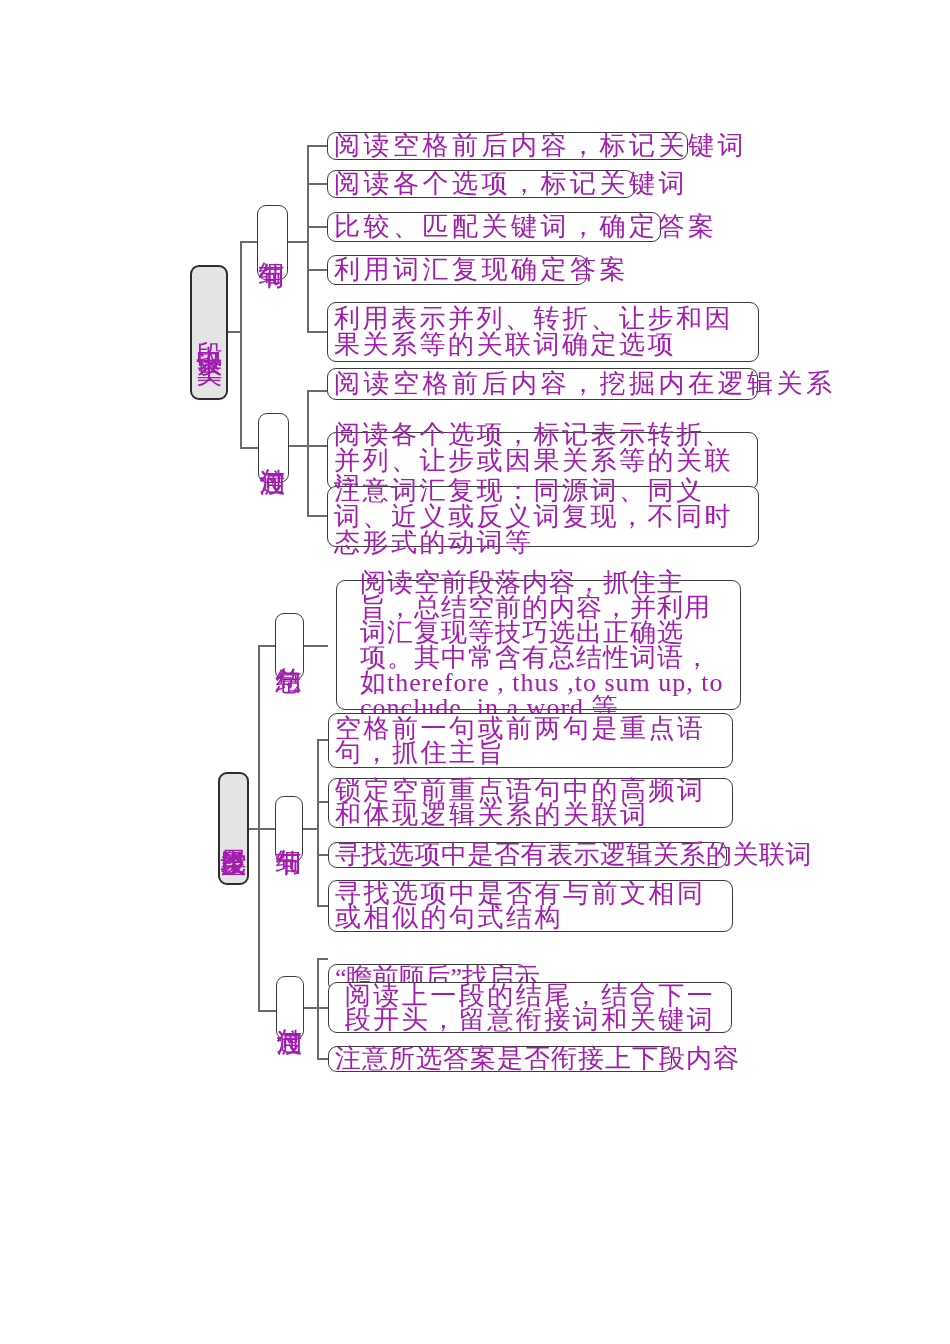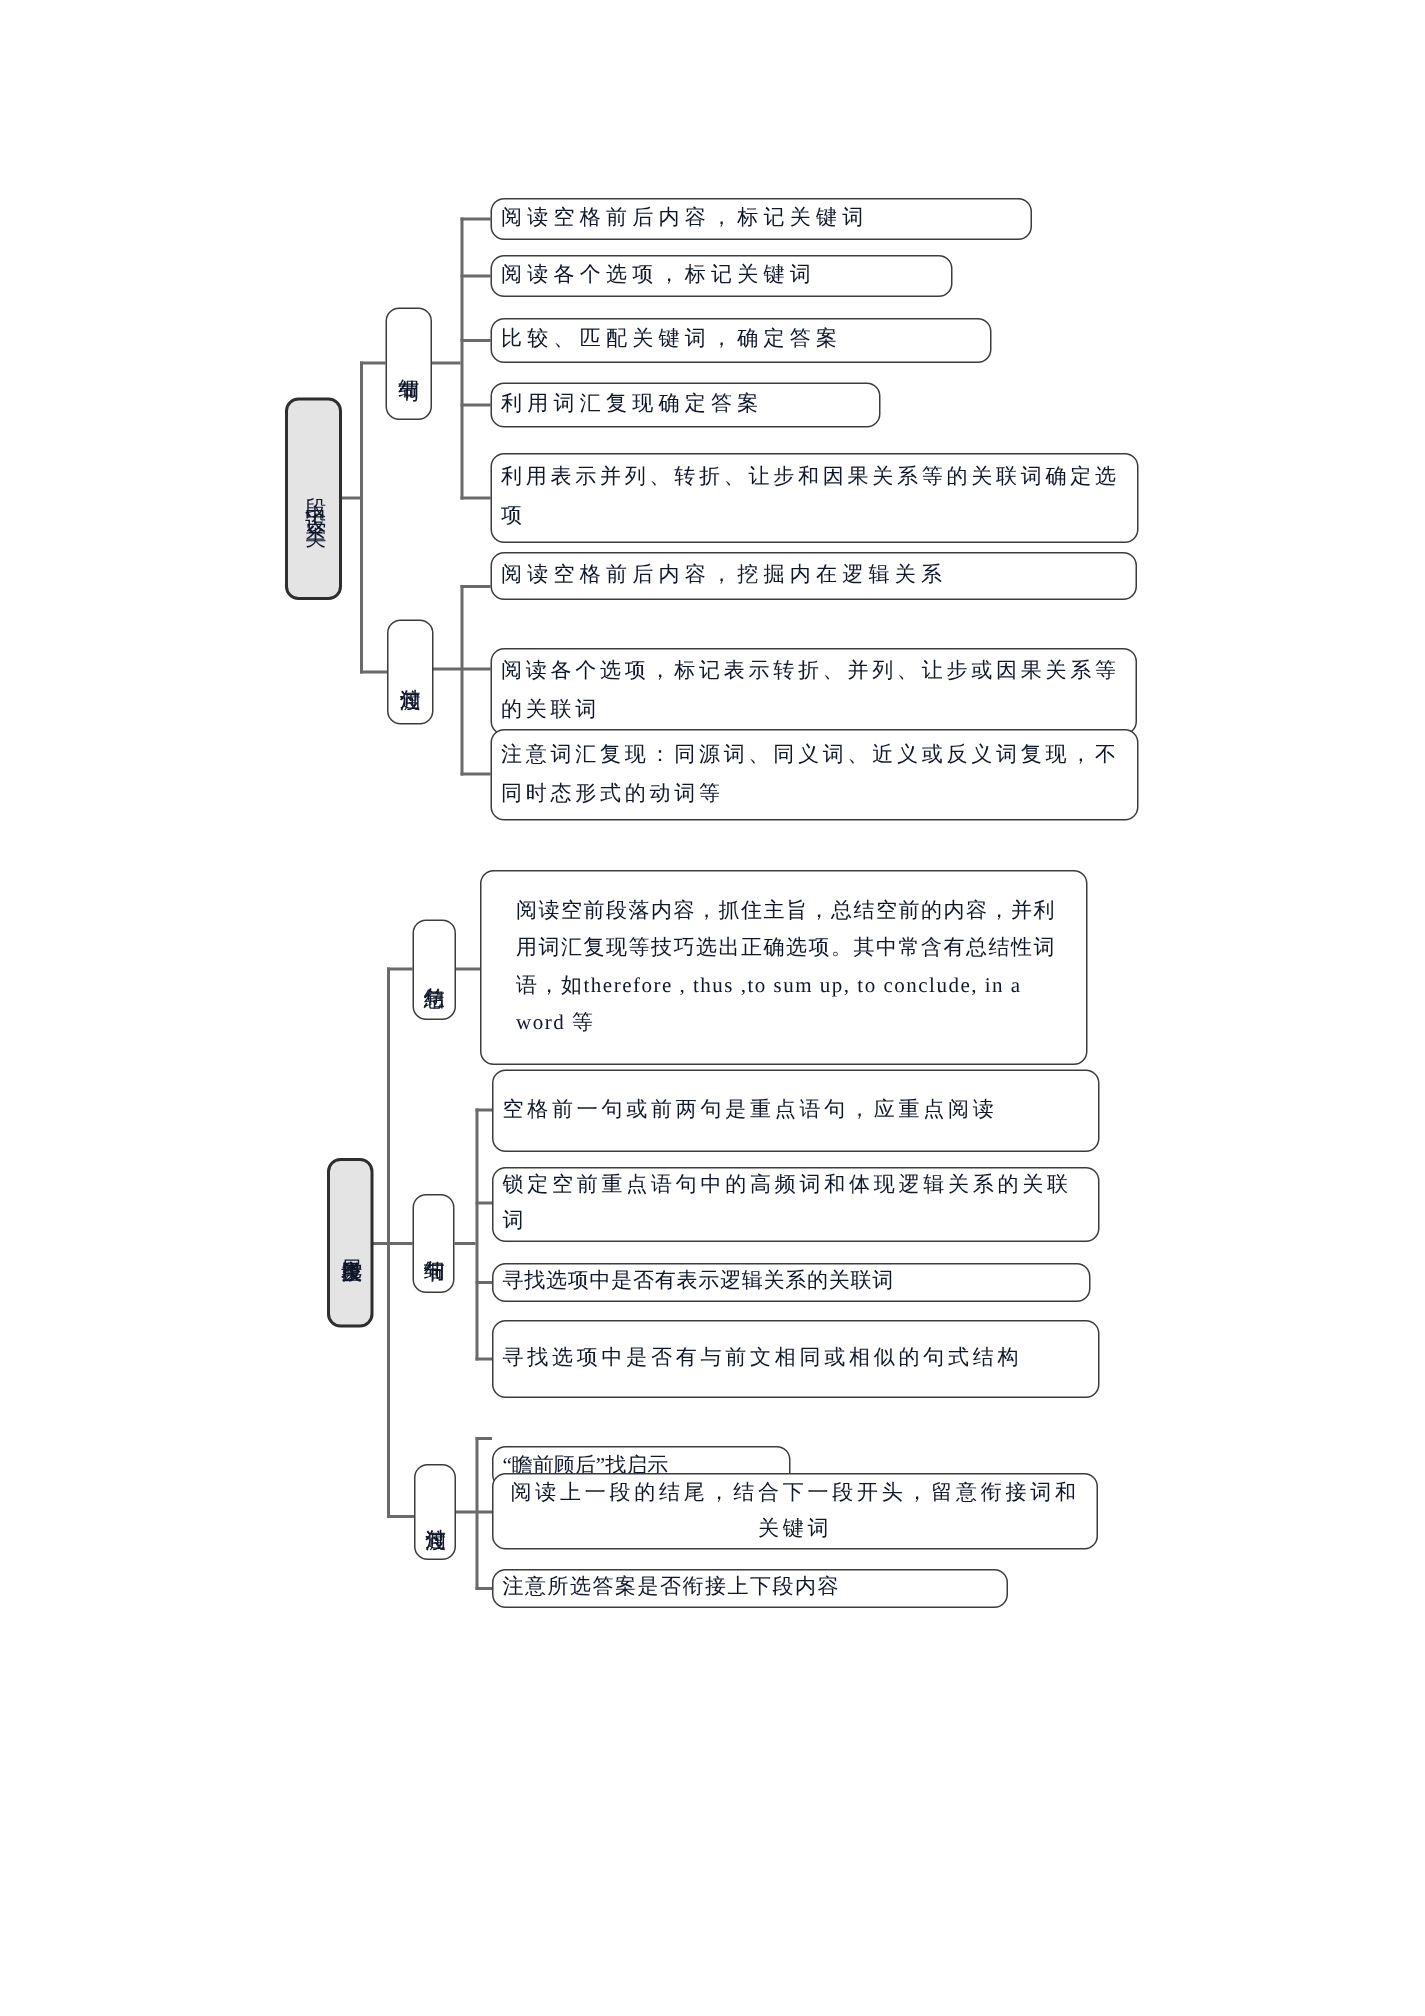--- a/index.html
+++ b/index.html
@@ -3,22 +3,22 @@
 <meta charset="utf-8">
 <style>
   * { box-sizing: border-box; }
   html, body { margin: 0; padding: 0; background: #ffffff; }
   .page {
     position: relative;
     width: 950px;
     height: 1344px;
     background: #ffffff;
     font-family: "Liberation Serif", "DejaVu Serif", serif;
-    color: #0f172a;
-    font-size: 14px;
+    color: #a21caf;
+    font-size: 26px;
     overflow: hidden;
   }
   .node {
     position: absolute;
     border: 1.5px solid #3c3c3c;
     border-radius: 9px;
     background: #ffffff;
   }
   .leaf {
     display: flex;
@@ -96,25 +96,25 @@
     <div class="hline" style="left:258px;top:1010px;width:18px;"></div>
     <div class="hline" style="left:304px;top:1007px;width:24px;"></div>
     <div class="vline" style="left:317px;top:958px;height:102px;"></div>
     <div class="hline" style="left:317px;top:958px;width:11px;"></div>
     <div class="hline" style="left:317px;top:1058px;width:11px;"></div>
 
     <div class="node vtext root" style="left:218px;top:772px;width:31px;height:113px;line-height:27px;letter-spacing:0px;">段尾设空类</div>
 
     <div class="node vtext" style="left:275px;top:613px;width:29px;height:67px;line-height:25px;letter-spacing:0px;">总结句</div>
 
-    <div class="node leaf" style="left:320px;top:580px;width:405px;height:130px;line-height:25px;letter-spacing:1px;padding-left:23px;">阅读空前段落内容，抓住主旨，总结空前的内容，并利用词汇复现等技巧选出正确选项。其中常含有总结性词语，如therefore , thus ,to sum up, to conclude, in a word 等</div>
+    <div class="node leaf" style="left:336px;top:580px;width:405px;height:130px;line-height:25px;letter-spacing:1px;padding-left:23px;">阅读空前段落内容，抓住主旨，总结空前的内容，并利用词汇复现等技巧选出正确选项。其中常含有总结性词语，如therefore , thus ,to sum up, to conclude, in a word 等</div>
 
     <div class="node vtext" style="left:275px;top:796px;width:28px;height:66px;line-height:24px;letter-spacing:0px;">细节句</div>
 
-    <div class="node leaf" style="left:328px;top:713px;width:405px;height:55px;line-height:24px;letter-spacing:2.5px;">空格前一句或前两句是重点语句，应重点阅读</div>
+    <div class="node leaf" style="left:328px;top:713px;width:405px;height:55px;line-height:24px;letter-spacing:2.5px;">空格前一句或前两句是重点语句，抓住主旨</div>
     <div class="node leaf" style="left:328px;top:778px;width:405px;height:50px;line-height:24px;letter-spacing:2.5px;">锁定空前重点语句中的高频词和体现逻辑关系的关联词</div>
     <div class="node leaf nowrap" style="left:328px;top:842px;width:399px;height:26px;letter-spacing:0.5px;">寻找选项中是否有表示逻辑关系的关联词</div>
     <div class="node leaf" style="left:328px;top:880px;width:405px;height:52px;line-height:24px;letter-spacing:2.5px;">寻找选项中是否有与前文相同或相似的句式结构</div>
 
     <div class="node vtext" style="left:276px;top:976px;width:28px;height:64px;line-height:24px;letter-spacing:0px;">过渡句</div>
 
     <div class="node leaf nowrap" style="left:328px;top:964px;width:199px;height:28px;letter-spacing:0px;">“瞻前顾后”找启示</div>
     <div class="node leaf" style="left:328px;top:982px;width:404px;height:51px;line-height:24px;letter-spacing:2.5px;text-align:center;">阅读上一段的结尾，结合下一段开头，留意衔接词和关键词</div>
     <div class="node leaf nowrap" style="left:328px;top:1046px;width:344px;height:26px;letter-spacing:1px;">注意所选答案是否衔接上下段内容</div>
   </div>

